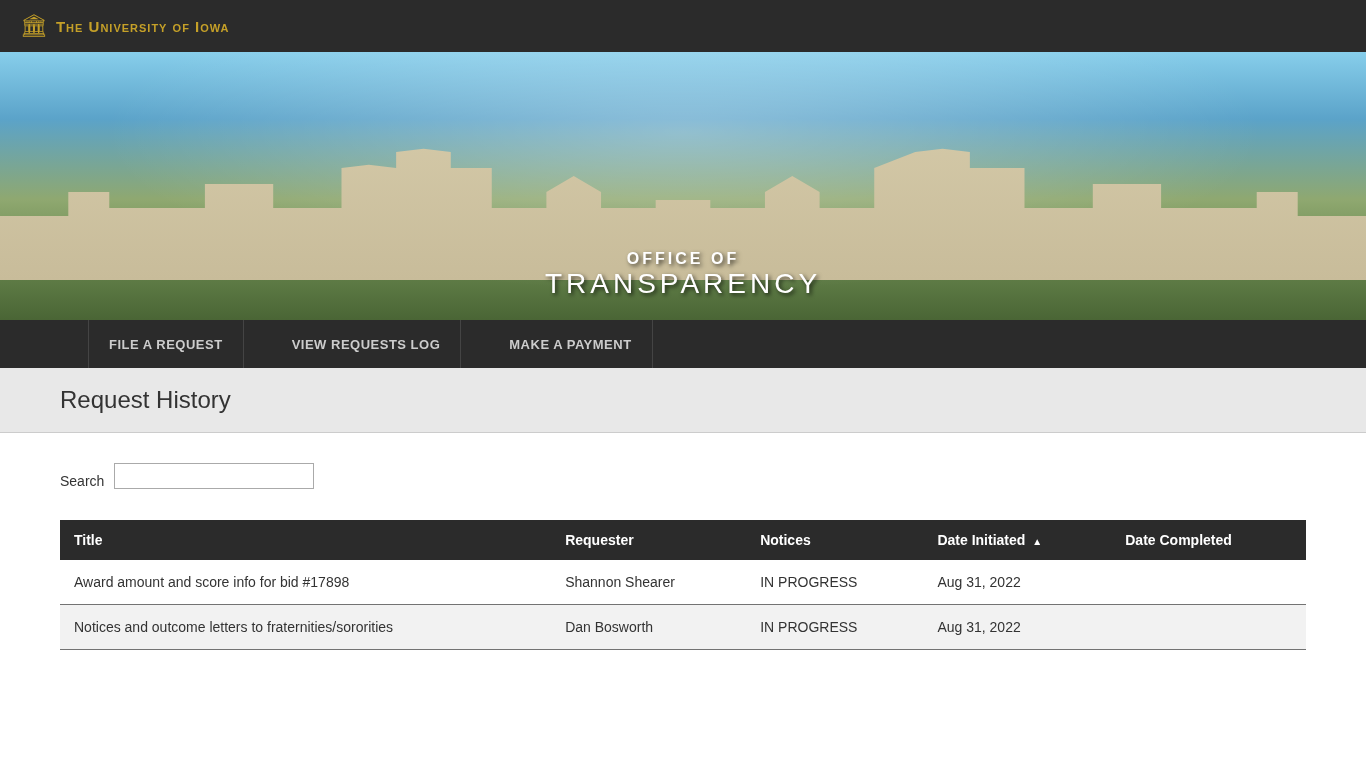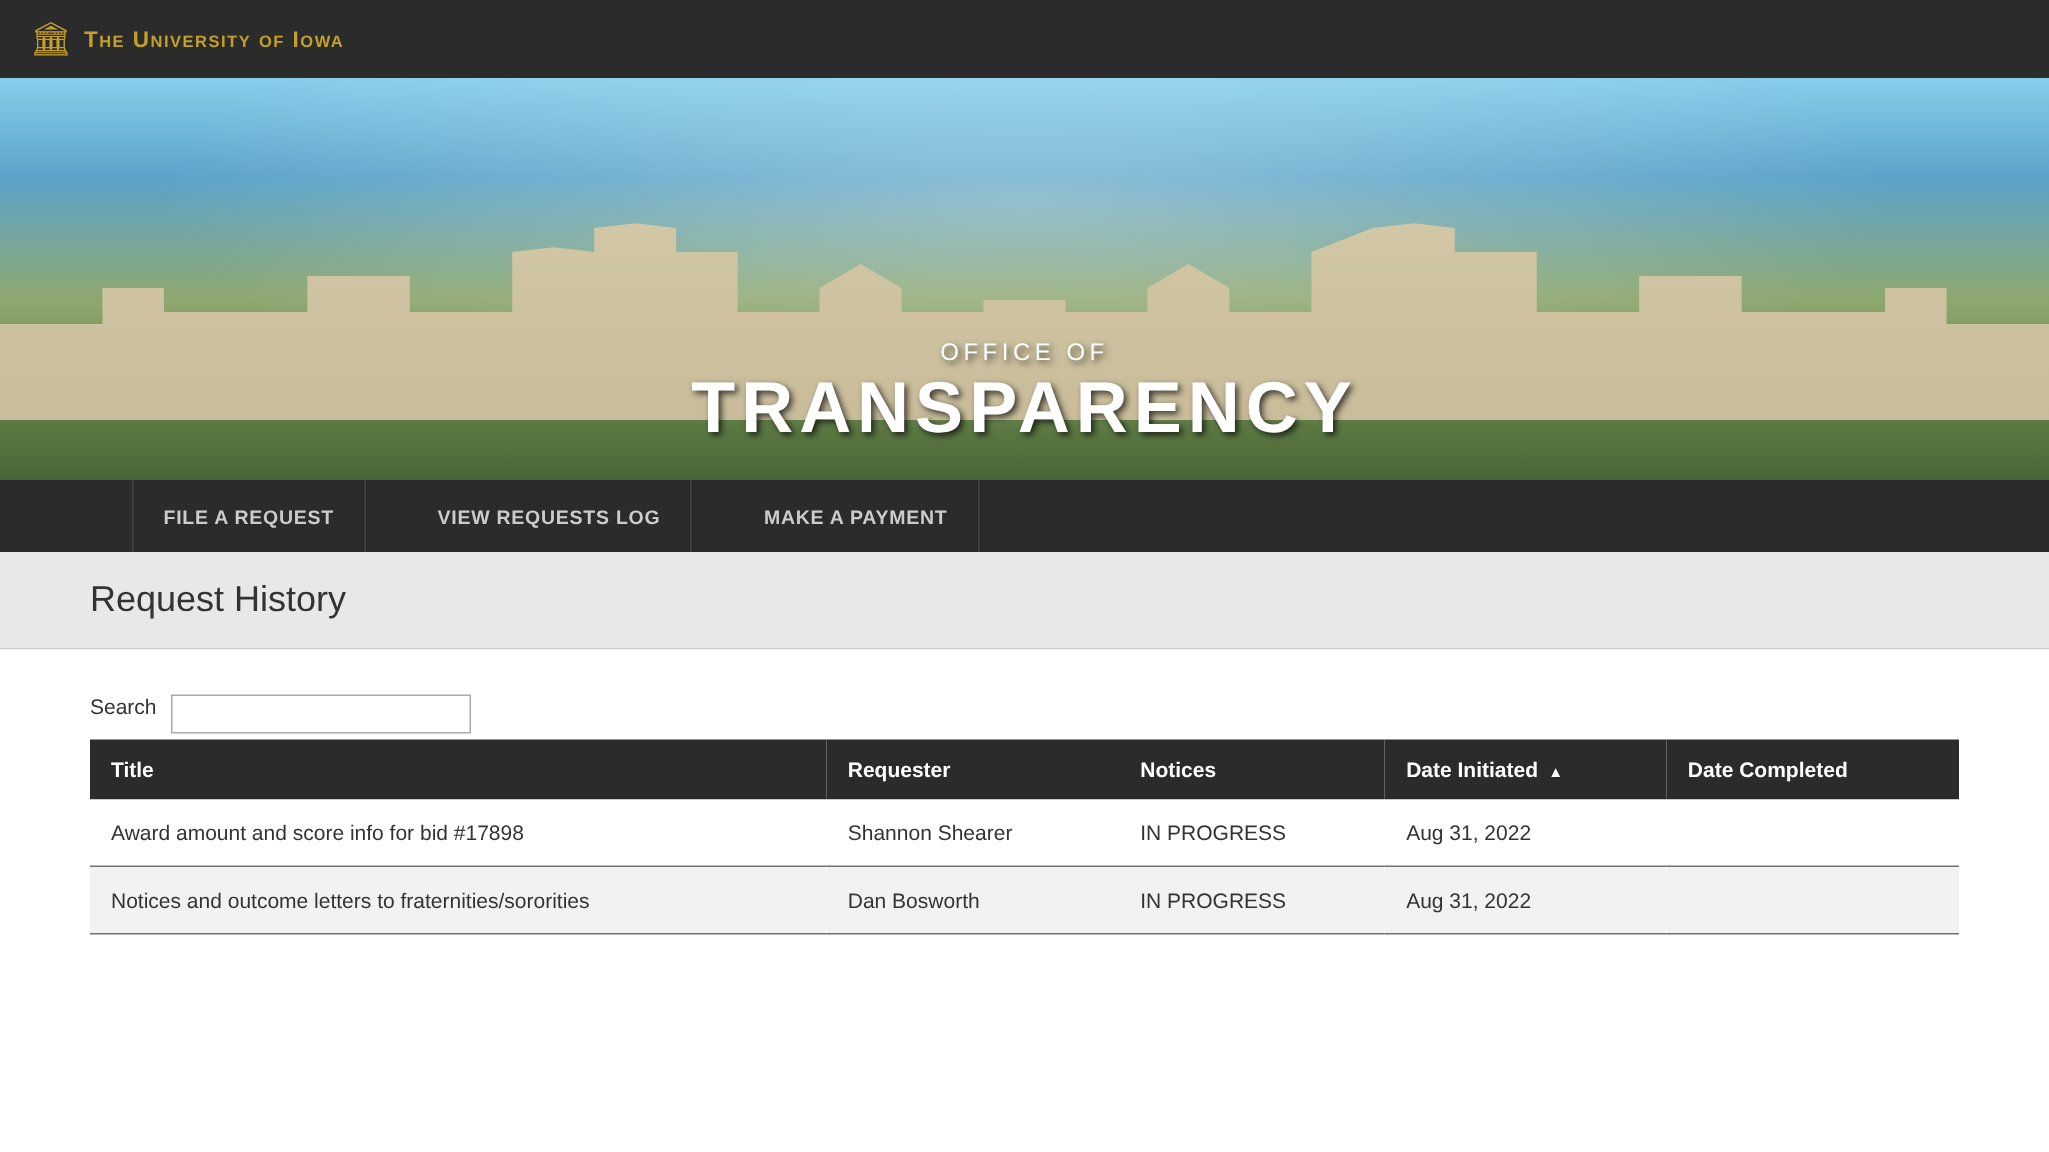--- a/index.html
+++ b/index.html
@@ -75,28 +75,28 @@
     .hero-text {
       position: relative;
       z-index: 10;
       text-align: center;
       padding-bottom: 20px;
       text-shadow: 2px 2px 4px rgba(0,0,0,0.7);
     }
     .hero-office {
       color: #fff;
       font-size: 16px;
-      font-weight: normal;
+      font-weight: bold;
       letter-spacing: 3px;
       text-transform: uppercase;
     }
     .hero-transparency {
       color: #fff;
-      font-size: 48px;
-      font-weight: bold;
+      font-size: 28px;
+      font-weight: normal;
       letter-spacing: 4px;
       text-transform: uppercase;
     }
 
     
     .nav-bar {
       background: #2b2b2b;
       display: flex;
       align-items: center;
       padding: 0 60px;
@@ -132,23 +132,23 @@
       color: #333;
     }
 
     
     .content-area {
       padding: 30px 60px;
       background: #fff;
     }
     .search-row {
       display: flex;
-      align-items: flex-start;
+      align-items: flex-end;
       gap: 10px;
-      margin-bottom: 4px;
+      margin-bottom: 31px;
     }
     .search-label {
       font-size: 14px;
       color: #333;
     }
     .search-input {
       border: 1px solid #aaa;
       padding: 4px 8px;
       font-size: 14px;
       width: 200px;

